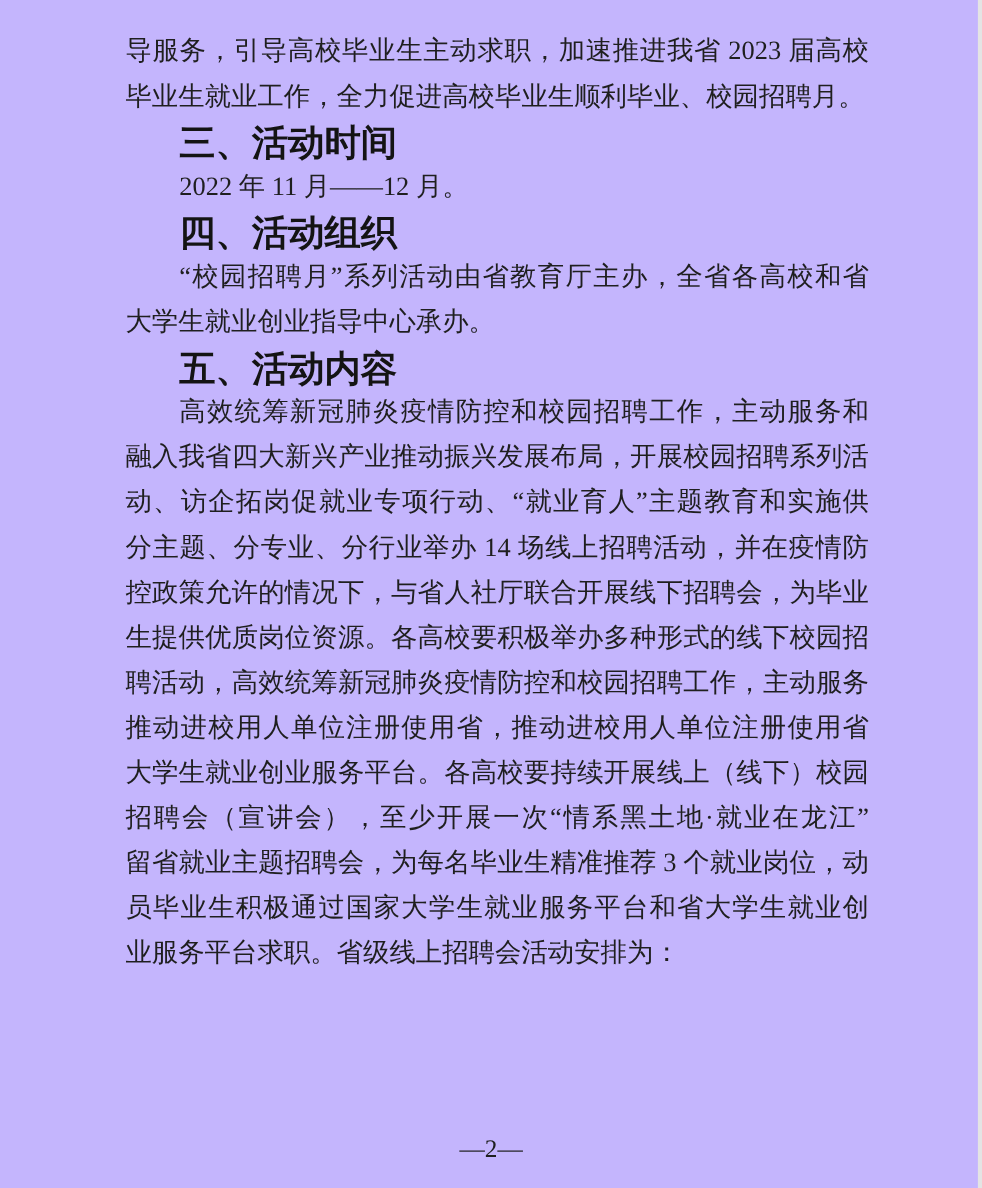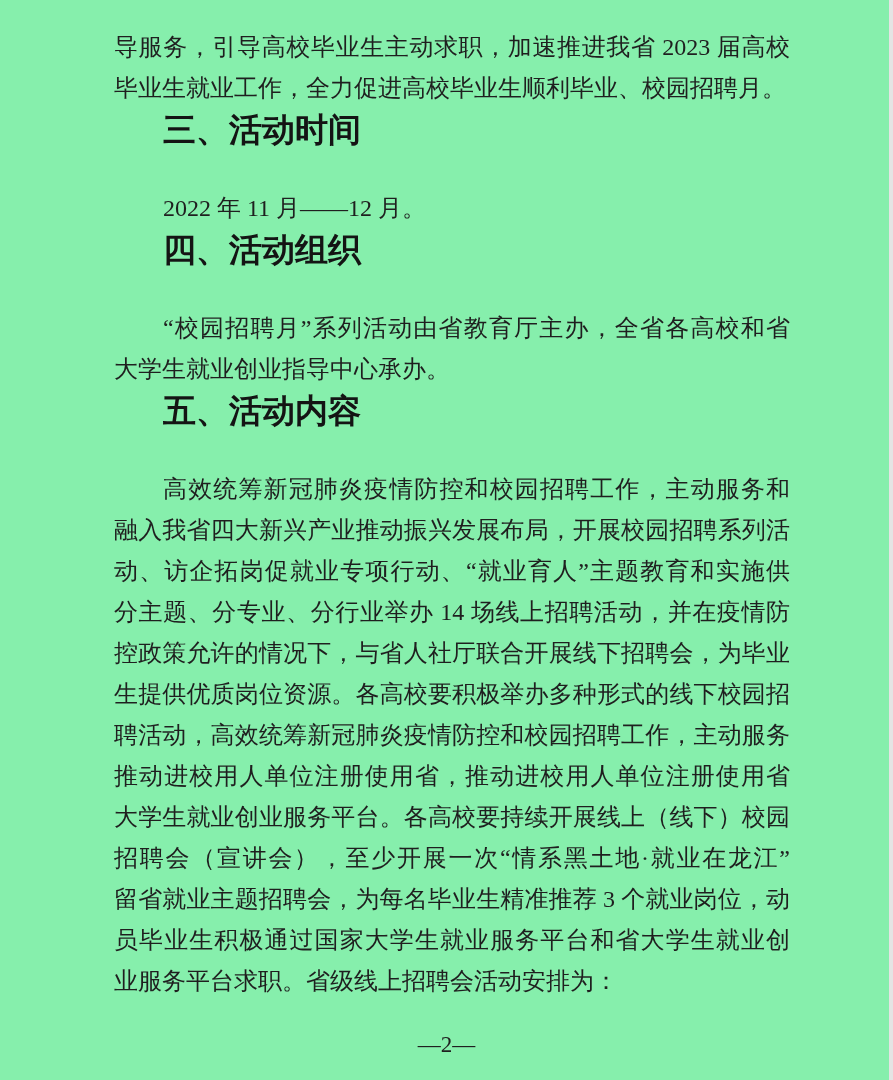--- a/index.html
+++ b/index.html
@@ -11,21 +11,21 @@
     position: relative;
     width: 893px;
     height: 1080px;
     overflow: hidden;
     font-family: "Liberation Serif", serif;
     color: #1f1f1f;
   }
   .page {
     position: absolute;
     inset: 0;
-    background: #86efac;
+    background: #c4b5fd;
   }
   .doc {
     position: absolute;
     left: 114px;
     top: 27px;
     width: 676px;
   }
   .line {
     font-size: 24px;
     line-height: 41px;
@@ -34,21 +34,20 @@
     text-align: justify;
     text-align-last: left;
     white-space: normal;
     color: #1f1f1f;
   }
   .line.fill {
     text-align-last: justify;
   }
   .line.indent {
     text-indent: 49px;
-    margin-top: 38px;
   }
   .line.heading {
     font-family: "Liberation Sans", sans-serif;
     font-weight: 700;
     font-size: 33px;
     text-indent: 49px;
     color: #141414;
   }
   .seg-kaiti {
     

